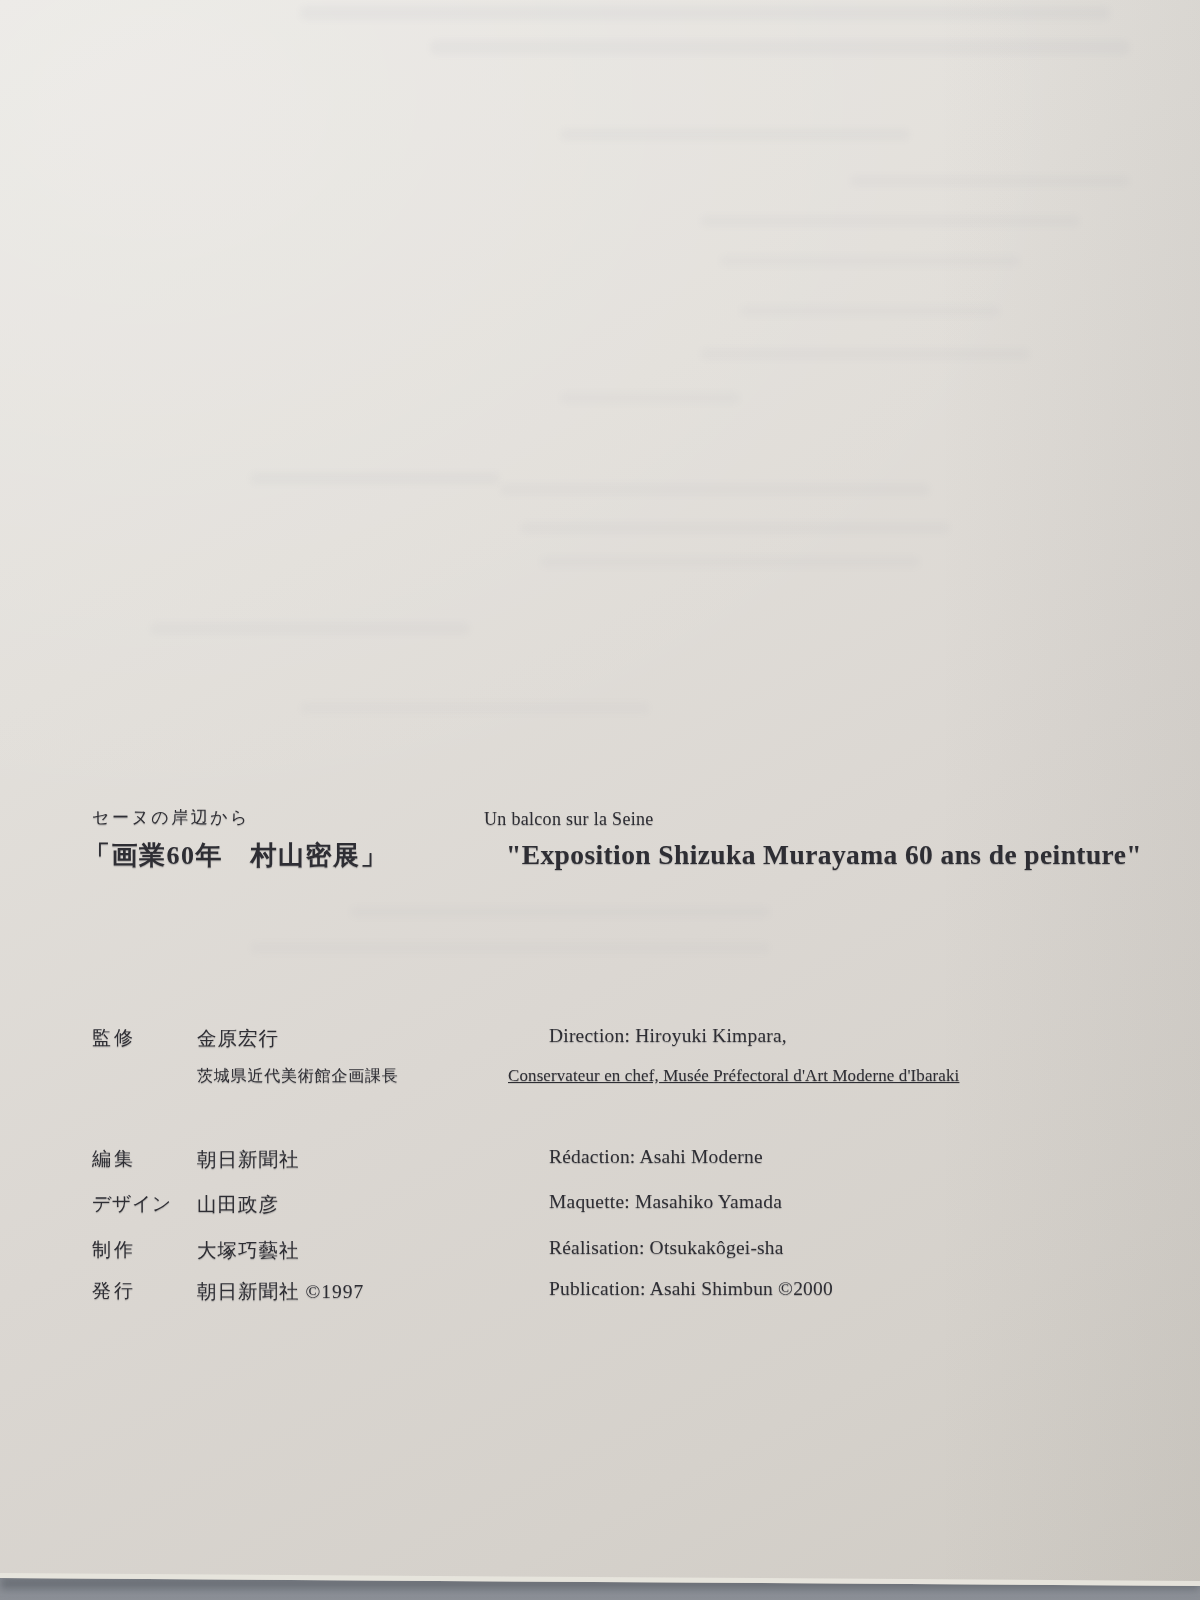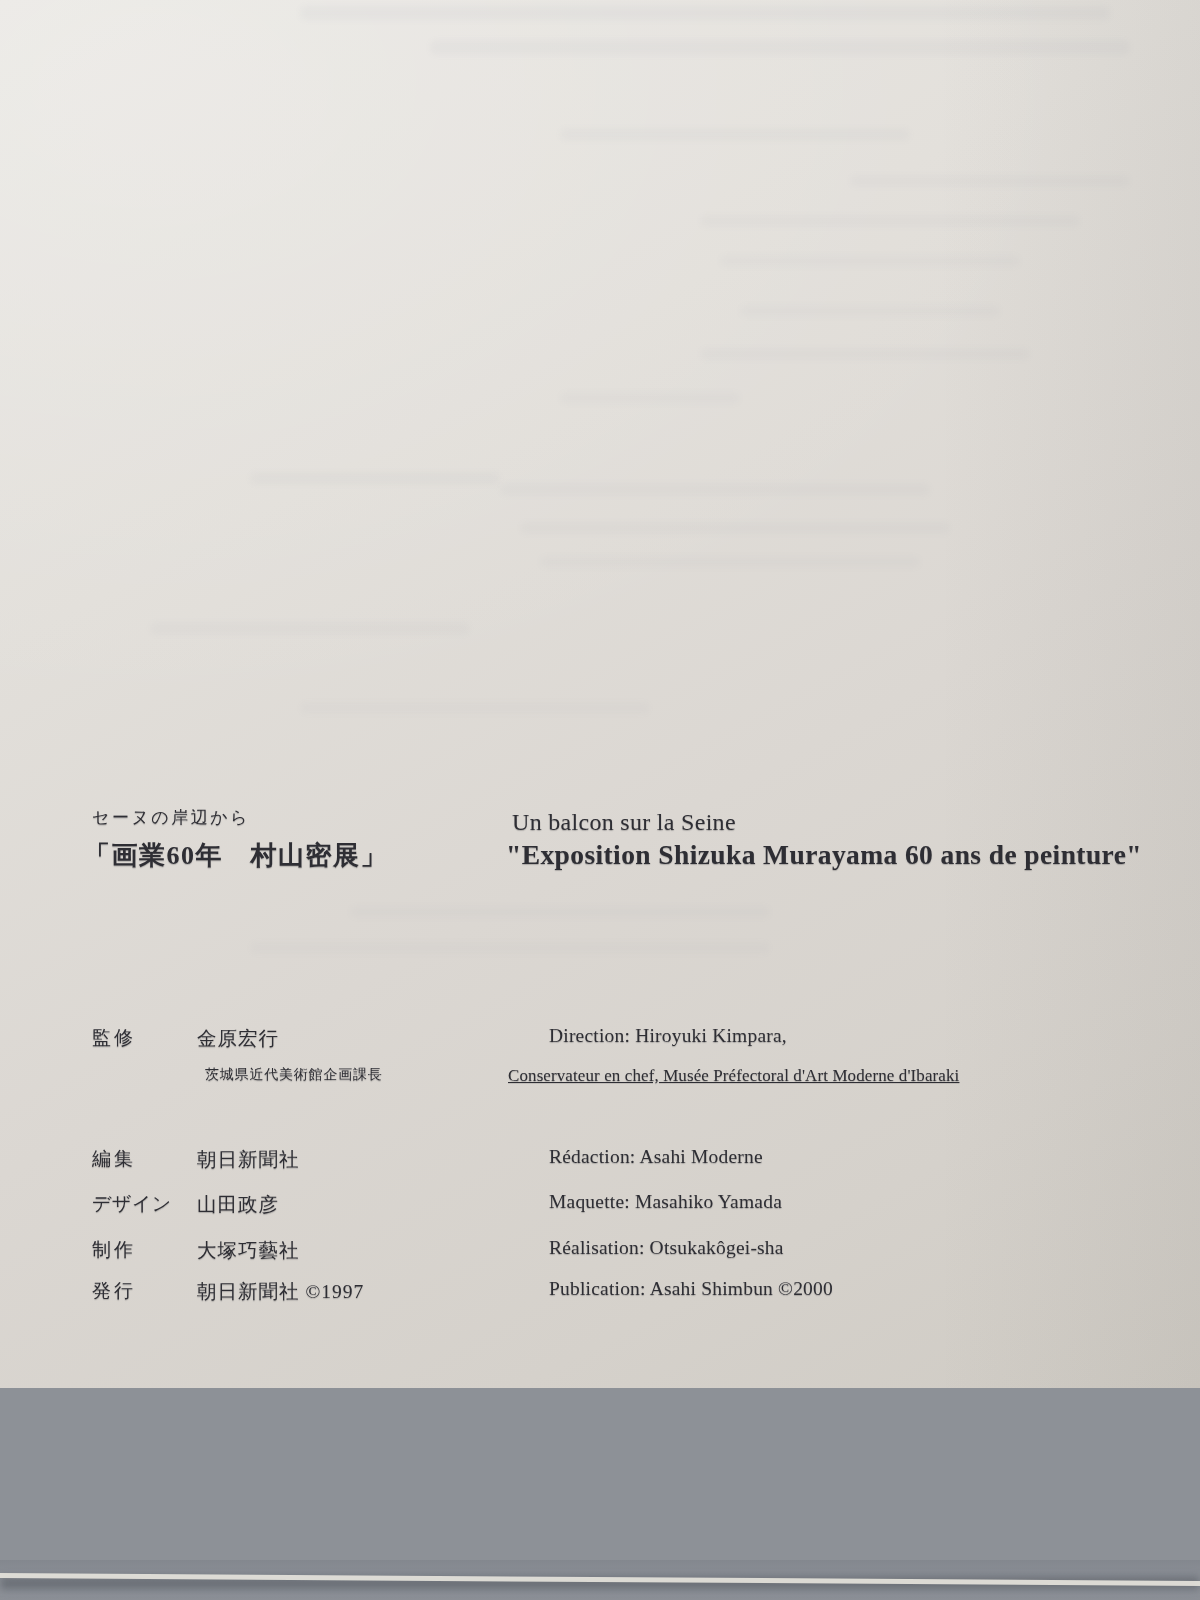--- a/index.html
+++ b/index.html
@@ -28,21 +28,21 @@
     position: absolute;
     left: 0; top: 1577px;
     width: 100%; height: 12px;
     background: rgba(35, 40, 48, 0.35);
     filter: blur(4px);
   }
   
   .page {
     position: absolute;
     left: 0; top: 0;
-    width: 1200px; height: 1388px;
+    width: 1200px; height: 1600px;
     clip-path: polygon(0 0, 1200px 0, 1200px 1586px, 0 1578px);
     background:
       radial-gradient(130% 75% at 12% 6%, rgba(255,255,255,0.18), rgba(255,255,255,0) 62%),
       linear-gradient(to right, rgba(0,0,0,0) 78%, rgba(90,88,84,0.07) 100%),
       linear-gradient(152deg, #eae8e4 0%, #e2dfda 32%, #dbd7d2 58%, #d5d1cb 82%, #cfcbc4 100%);
   }
   .edge-highlight {
     position: absolute;
     left: -2px; top: 1573px;
     width: 1206px; height: 7px;
@@ -59,26 +59,26 @@
     filter: blur(3px);
   }
   .txt {
     position: absolute;
     color: #2e2e34;
     text-shadow: 0 0.5px 1px rgba(46,46,52,0.28);
     white-space: nowrap;
   }
   .jp-series   { left: 92px;  top: 806px;  font-size: 17px;   letter-spacing: 2.5px; }
   .jp-title    { left: 84px;  top: 838px;  font-size: 26px;   letter-spacing: 1.5px; font-weight: 600; }
-  .fr-series   { left: 512px; top: 809px;  font-size: 24px;   letter-spacing: 0.3px; }
+  .fr-series   { left: 484px; top: 809px;  font-size: 18px;   letter-spacing: 0.3px; }
   .fr-title    { left: 506px; top: 839px;  font-size: 27.5px; letter-spacing: 0.4px; font-weight: 700; }
   .c-label     { position: absolute; left: 92px;  font-size: 19px;   letter-spacing: 3px; text-align: center; }
   .c-value     { position: absolute; left: 197px; font-size: 19.5px; letter-spacing: 1px; text-align: center; }
   .c-fr        { position: absolute; left: 510px; font-size: 19.5px; letter-spacing: 0.2px; margin-left: 39px; }
-  .c-note-jp   { position: absolute; left: 205px; font-size: 14px; letter-spacing: 0.8px; }
+  .c-note-jp   { position: absolute; left: 197px; font-size: 16px; letter-spacing: 0.8px; }
   .c-note-fr   { position: absolute; left: 508px; font-size: 17px;   letter-spacing: 0.1px; text-decoration: underline; }
   .credit-row  { position: absolute; left: 0; width: 100%; }
 </style>
 </head>
 <body>
 
 <div class="photo">
 
   <div class="backdrop-strip"></div>
   <div class="under-shadow"></div>

